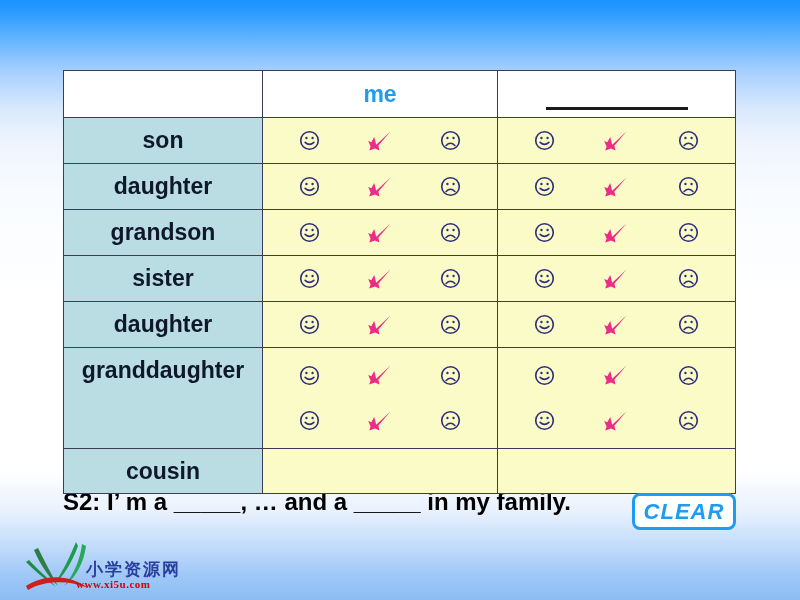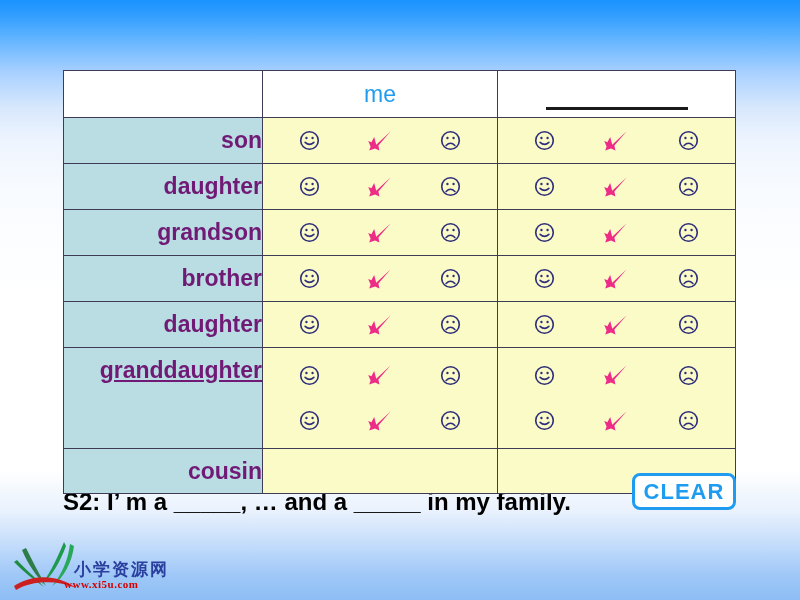--- a/index.html
+++ b/index.html
@@ -76,21 +76,21 @@
 
   
   .hdr-cell {
     background: #ffffff;
     height: 46px;
     text-align: center;
   }
   .hdr-me {
     color: #1f9cef;
     font-size: 23px;
-    font-weight: normal;
+    font-weight: bold;
     background: #ffffff;
     text-align: center;
   }
   .blank-line-wrap {
     display: block;
     width: 100%;
     height: 46px;
     position: relative;
   }
   .blank-line {
@@ -99,28 +99,28 @@
     transform: translateX(-50%);
     bottom: 7px;
     width: 142px;
     height: 0;
     border-bottom: 3px solid #1a1a1a;
   }
 
   
   .label-cell {
     background: #b9dde3;
-    color: #701a75;
+    color: #0f172a;
     font-size: 23px;
     font-weight: bold;
     padding-left: 9px;
     height: 45px;
-    text-align: right;
-  }
-  .label-cell.tall { height: 91px; vertical-align: top; padding-top: 9px; text-decoration: underline;}
+    text-align: center;
+  }
+  .label-cell.tall { height: 91px; vertical-align: top; padding-top: 9px;}
   .label-cell.empty-icons { height: 44px; }
 
   
   .icon-cell {
     background: #fbfbc8;
     height: 45px;
   }
   .icon-cell.tall { height: 91px; }
   .icon-cell.plain { height: 44px; }
 
@@ -146,42 +146,43 @@
     display: inline-block;
     width: 26px;
     height: 22px;
   }
   .mark svg { display: block; }
 
   
   .clear-btn {
     position: absolute;
     left: 632px;
-    top: 473px;
+    top: 493px;
     width: 104px;
     height: 37px;
     background: #ffffff;
     border: 3px solid #1f9cef;
     border-radius: 8px;
     color: #1f9cef;
     font-size: 22px;
     font-weight: bold;
     letter-spacing: 1px;
     display: flex;
     align-items: center;
     justify-content: center;
     box-sizing: border-box;
     z-index: 5;
     cursor: pointer;
+    font-style: italic;
   }
 
   
   .watermark {
     position: absolute;
-    left: 12px;
+    left: 24px;
     top: 540px;
     width: 250px;
     height: 58px;
     z-index: 4;
   }
   .wm-cn {
     position: absolute;
     left: 62px;
     top: 18px;
     color: #2a3f9e;
@@ -383,21 +384,21 @@
                   <circle cx="11" cy="11" r="9.2" fill="none" stroke="#2e2e7a" stroke-width="1.7"></circle>
                   <circle cx="7.8" cy="8.4" r="1.25" fill="#2e2e7a"></circle>
                   <circle cx="14.2" cy="8.4" r="1.25" fill="#2e2e7a"></circle>
                   <path d="M6.4 16.2 Q11 11.6 15.6 16.2" fill="none" stroke="#2e2e7a" stroke-width="1.7" stroke-linecap="round"></path>
                 </svg>
               </span>
             </div>
           </td>
         </tr>
         <tr>
-          <td class="label-cell">brother</td>
+          <td class="label-cell">sister</td>
           <td class="icon-cell">
             <div class="icon-row">
               <span class="face">
                 <svg width="21" height="21" viewBox="0 0 22 22">
                   <circle cx="11" cy="11" r="9.2" fill="none" stroke="#2e2e7a" stroke-width="1.7"></circle>
                   <circle cx="7.8" cy="8.4" r="1.25" fill="#2e2e7a"></circle>
                   <circle cx="14.2" cy="8.4" r="1.25" fill="#2e2e7a"></circle>
                   <path d="M6.4 13 Q11 17.2 15.6 13" fill="none" stroke="#2e2e7a" stroke-width="1.7" stroke-linecap="round"></path>
                 </svg>
               </span>

